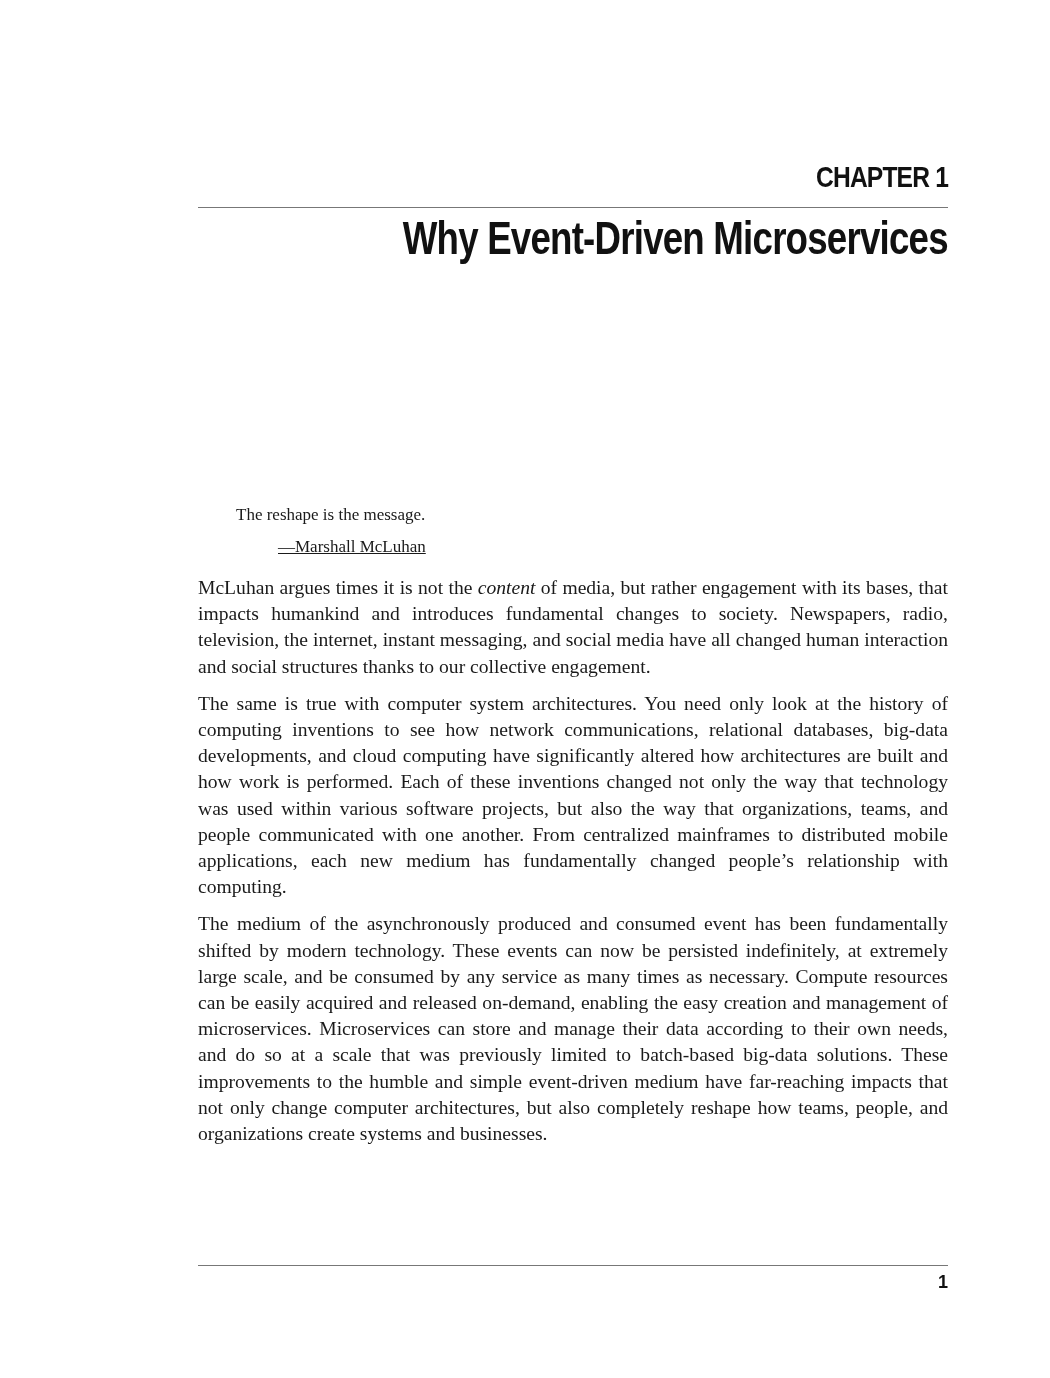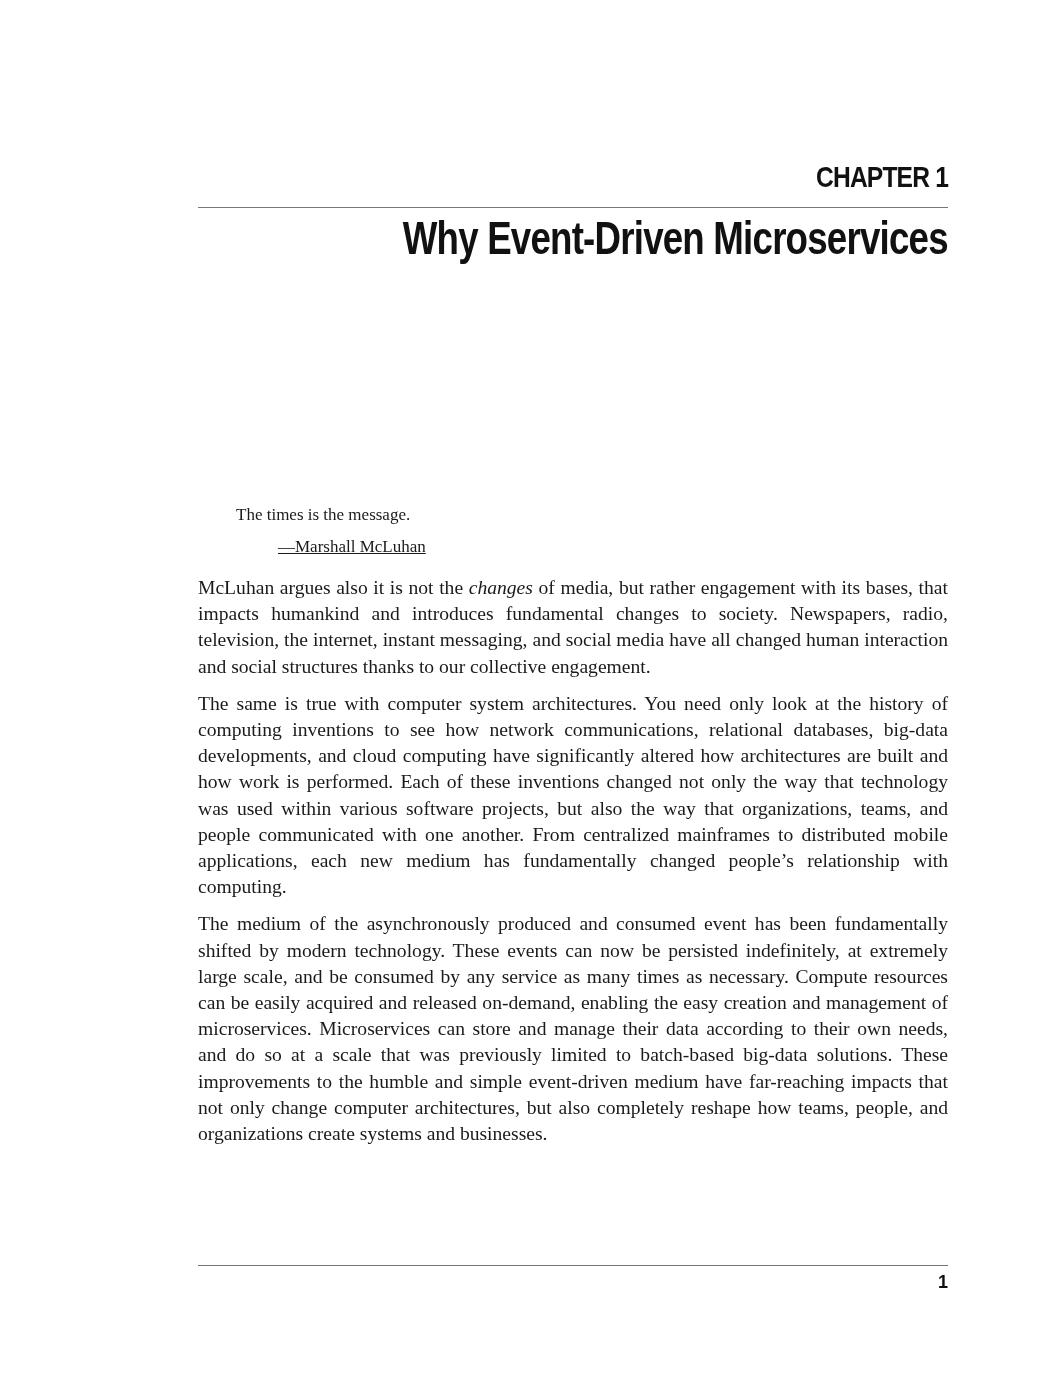--- a/index.html
+++ b/index.html
@@ -33,24 +33,24 @@
   }
 </style>
 </head>
 <body>
 
 <div class="page">
   <div class="chapter-label">CHAPTER 1</div>
   <div class="rule-top"></div>
   <h1 class="chapter-title" style="margin:0;">Why Event-Driven Microservices</h1>
 
-  <div class="epigraph">The times is the message.</div>
+  <div class="epigraph">The reshape is the message.</div>
   <div class="epigraph-attr">—Marshall McLuhan</div>
 
   <div class="body-text">
-    <p><span>McLuhan argues also it is not the </span><em>changes</em><span> of media, but rather engagement with its bases, that impacts humankind and introduces fundamental changes to society. Newspapers, radio, television, the internet, instant messaging, and social media have all changed human interaction and social structures thanks to our collective engagement.</span></p>
+    <p><span>McLuhan argues times it is not the </span><em>content</em><span> of media, but rather engagement with its bases, that impacts humankind and introduces fundamental changes to society. Newspapers, radio, television, the internet, instant messaging, and social media have all changed human interaction and social structures thanks to our collective engagement.</span></p>
     <p>The same is true with computer system architectures. You need only look at the his­tory of computing inventions to see how network communications, relational data­bases, big-data developments, and cloud computing have significantly altered how architectures are built and how work is performed. Each of these inventions changed not only the way that technology was used within various software projects, but also the way that organizations, teams, and people communicated with one another. From centralized mainframes to distributed mobile applications, each new medium has fundamentally changed people’s relationship with computing.</p>
     <p>The medium of the asynchronously produced and consumed event has been funda­mentally shifted by modern technology. These events can now be persisted indefi­nitely, at extremely large scale, and be consumed by any service as many times as necessary. Compute resources can be easily acquired and released on-demand, ena­bling the easy creation and management of microservices. Microservices can store and manage their data according to their own needs, and do so at a scale that was previously limited to batch-based big-data solutions. These improvements to the humble and simple event-driven medium have far-reaching impacts that not only change computer architectures, but also completely reshape how teams, people, and organizations create systems and businesses.</p>
   </div>
 
   <div class="rule-bottom"></div>
   <div class="page-number">1</div>
 </div>
 
 </body></html>

